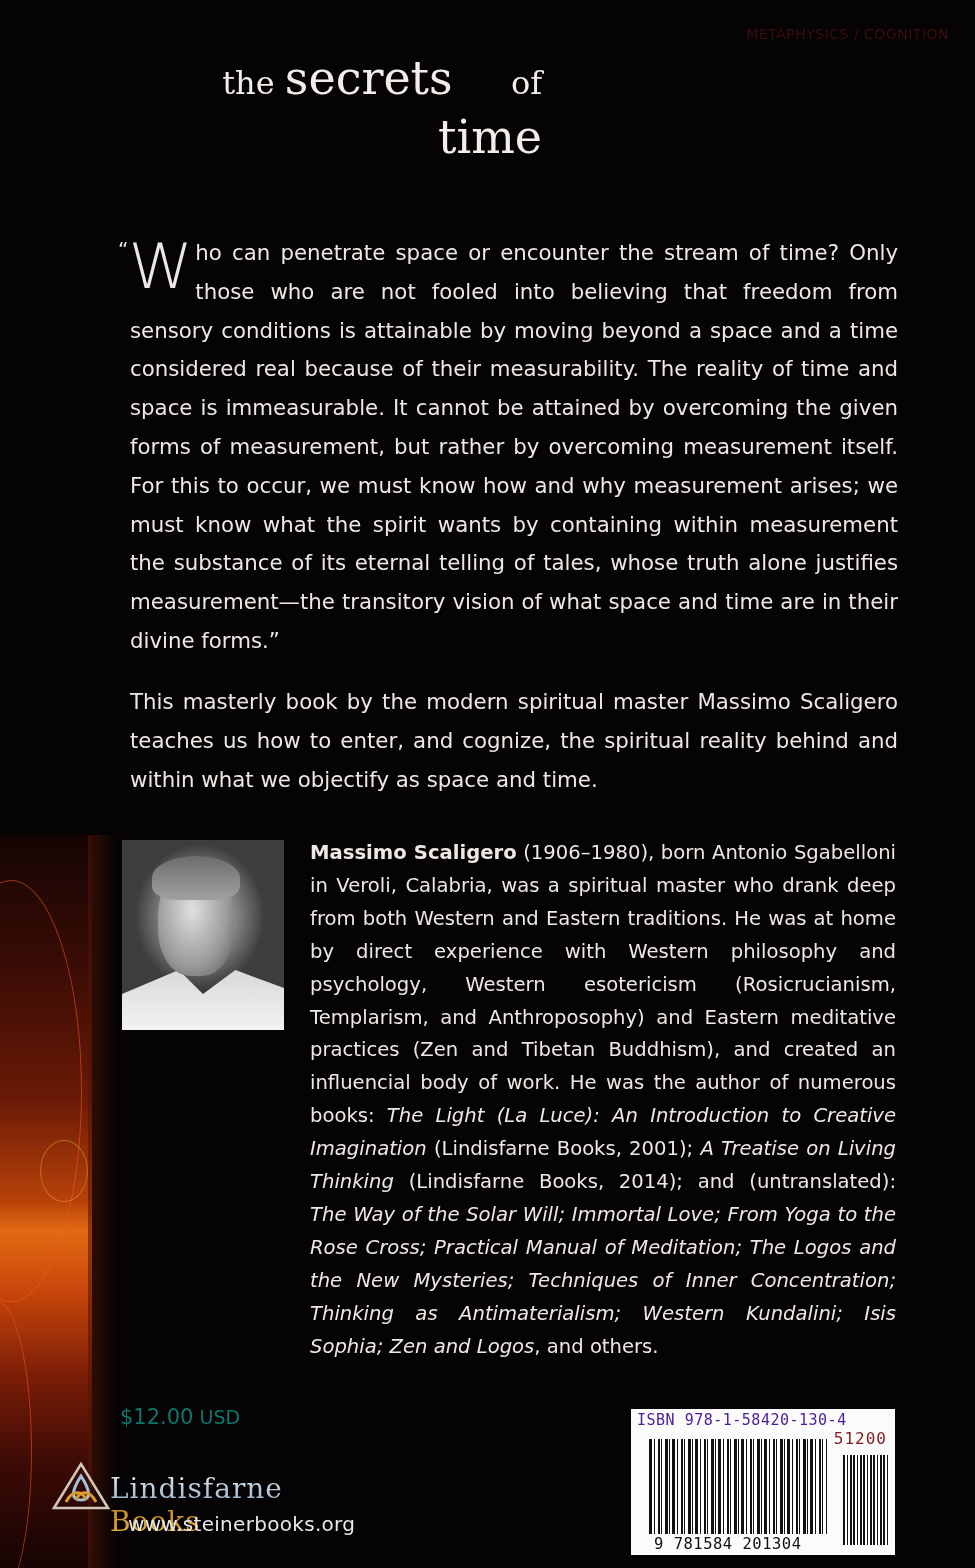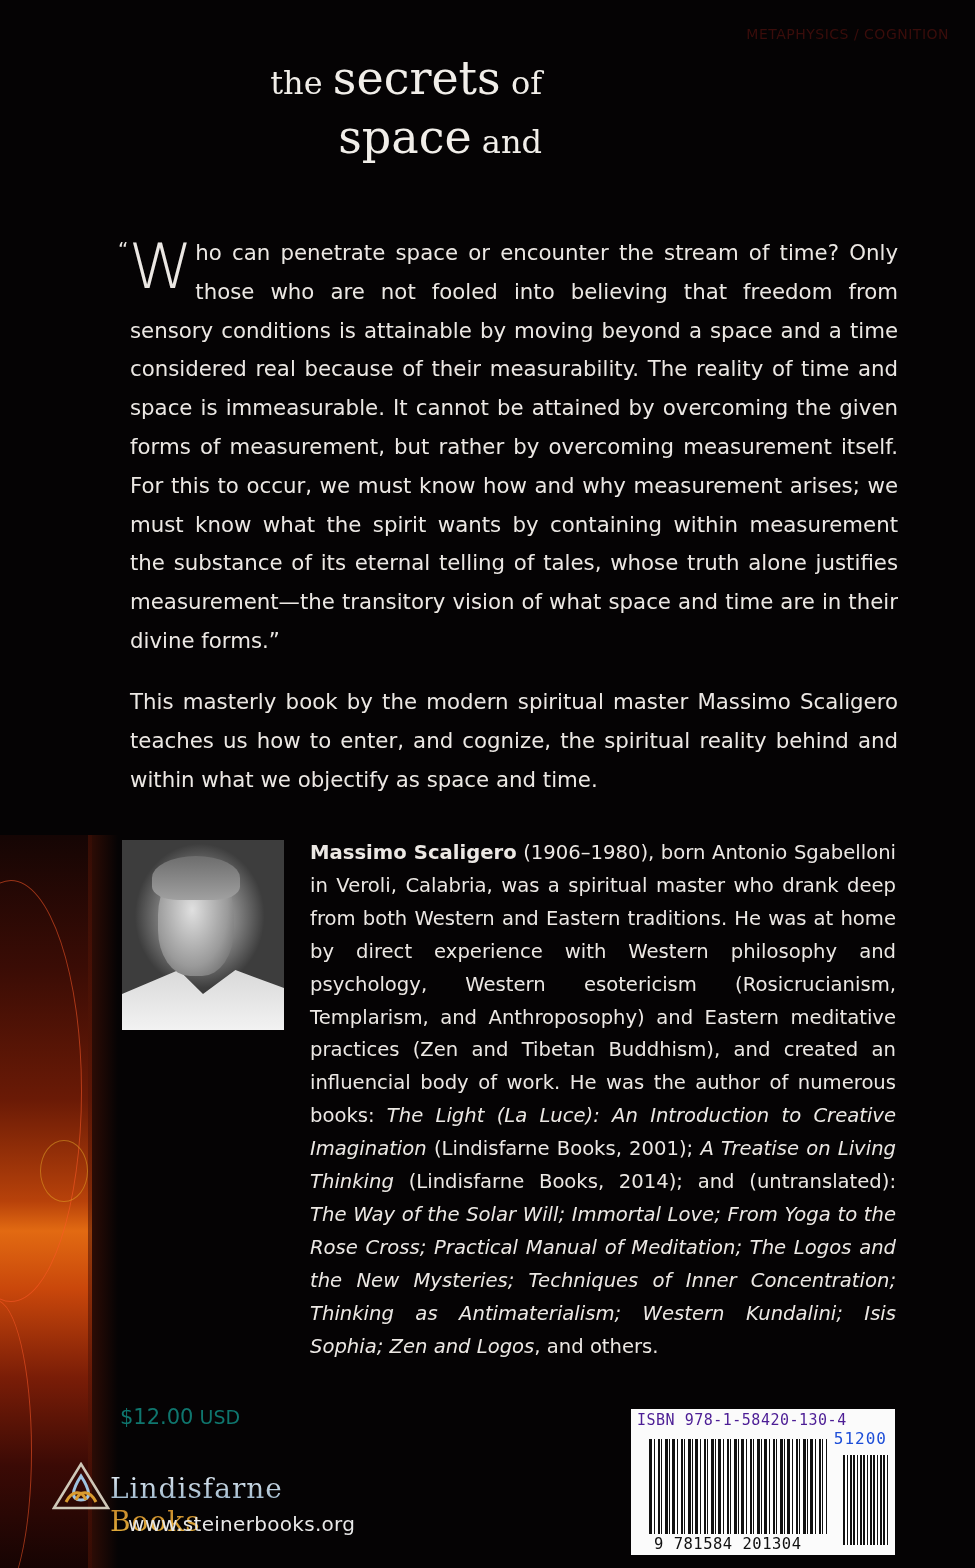--- a/index.html
+++ b/index.html
@@ -26,21 +26,21 @@
   .category {
     position: absolute; right: 26px; top: 26px;
     font-size: 14px; letter-spacing: 0.5px;
     color: #3a0d0b; font-family: "DejaVu Sans", sans-serif;
   }
   .title {
     position: absolute; top: 54px; left: 170px;
     font-family: "DejaVu Serif", serif; color: #f1eee9;
     line-height: 48px; text-align: right; width: 372px;
   }
-  .title .small { font-size: 32px; }
+  .title .small { font-size: 32px; margin-left: 48px; }
   .title .big { font-size: 46px; }
   .quote {
     position: absolute; left: 130px; top: 234px; width: 768px;
     font-size: 21.3px; line-height: 38.8px; text-align: justify;
   }
   .quote .open { position: absolute; left: -12px; top: -4px; font-size: 20px; }
   .dropcap {
     float: left; font-size: 62px; line-height: 60px;
     margin: 3px 4px 0 0; font-family: "DejaVu Sans", sans-serif;
     font-weight: 200; transform: scaleX(1.05);
@@ -98,21 +98,21 @@
   .barcode {
     position: absolute; left: 631px; top: 1409px; width: 264px; height: 146px;
     background: #fbfbfb;
   }
   .barcode .isbn {
     position: absolute; left: 6px; top: 2px; font-family: "DejaVu Sans Mono", monospace;
     font-size: 15px; color: #4c1d95; letter-spacing: 0.5px;
   }
   .barcode .addon-num {
     position: absolute; right: 8px; top: 20px; font-family: "DejaVu Sans Mono", monospace;
-    font-size: 16px; color: #1d4ed8; letter-spacing: 1px;
+    font-size: 16px; color: #7f1d1d; letter-spacing: 1px;
   }
   .barcode .main-num {
     position: absolute; left: 3px; bottom: 2px; font-family: "DejaVu Sans Mono", monospace;
     font-size: 15.5px; color: #111; letter-spacing: 0.5px; margin-left: 20px;
   }
   .bars-main {
     position: absolute; left: 18px; top: 30px; width: 178px; height: 95px;
     background: repeating-linear-gradient(90deg,
       #111 0 3px, #fff 3px 5px, #111 5px 6px, #fff 6px 9px, #111 9px 11px, #fff 11px 12px,
       #111 12px 13px, #fff 13px 16px, #111 16px 19px, #fff 19px 20px, #111 20px 21px, #fff 21px 23px);
@@ -129,21 +129,21 @@
 <div class="glow"></div>
 <div class="glow-edge"></div>
 <div class="streak" style="left:-60px;top:880px;width:140px;height:420px;"></div>
 <div class="streak" style="left:40px;top:1140px;width:46px;height:60px;border-color:rgba(230,170,40,0.5);"></div>
 <div class="streak" style="left:-40px;top:1300px;width:70px;height:300px;"></div>
 
 <div class="category">METAPHYSICS / COGNITION</div>
 
 <div class="title">
   <div><span class="small">the </span><span class="big">secrets</span><span class="small"> of</span></div>
-  <div><span class="big">space</span><span class="small"> and</span></div>
+  <div><span class="big">time</span></div>
 </div>
 
 <div class="quote">
   <span class="open">“</span>
   <span class="dropcap">W</span>
   <span>ho can penetrate space or encounter the stream of time? Only those who are not fooled into believing that freedom from sensory conditions is attainable by moving beyond a space and a time considered real because of their measurability. The reality of time and space is immeasurable. It cannot be attained by overcoming the given forms of measurement, but rather by overcoming measurement itself. For this to occur, we must know how and why measurement arises; we must know what the spirit wants by containing within measurement the substance of its eternal telling of tales, whose truth alone justifies measurement—the transitory vision of what space and time are in their divine forms.”</span>
 </div>
 
 <div class="blurb">This masterly book by the modern spiritual master Massimo Scaligero teaches us how to enter, and cognize, the spiritual reality behind and within what we objectify as space and time.</div>
 

